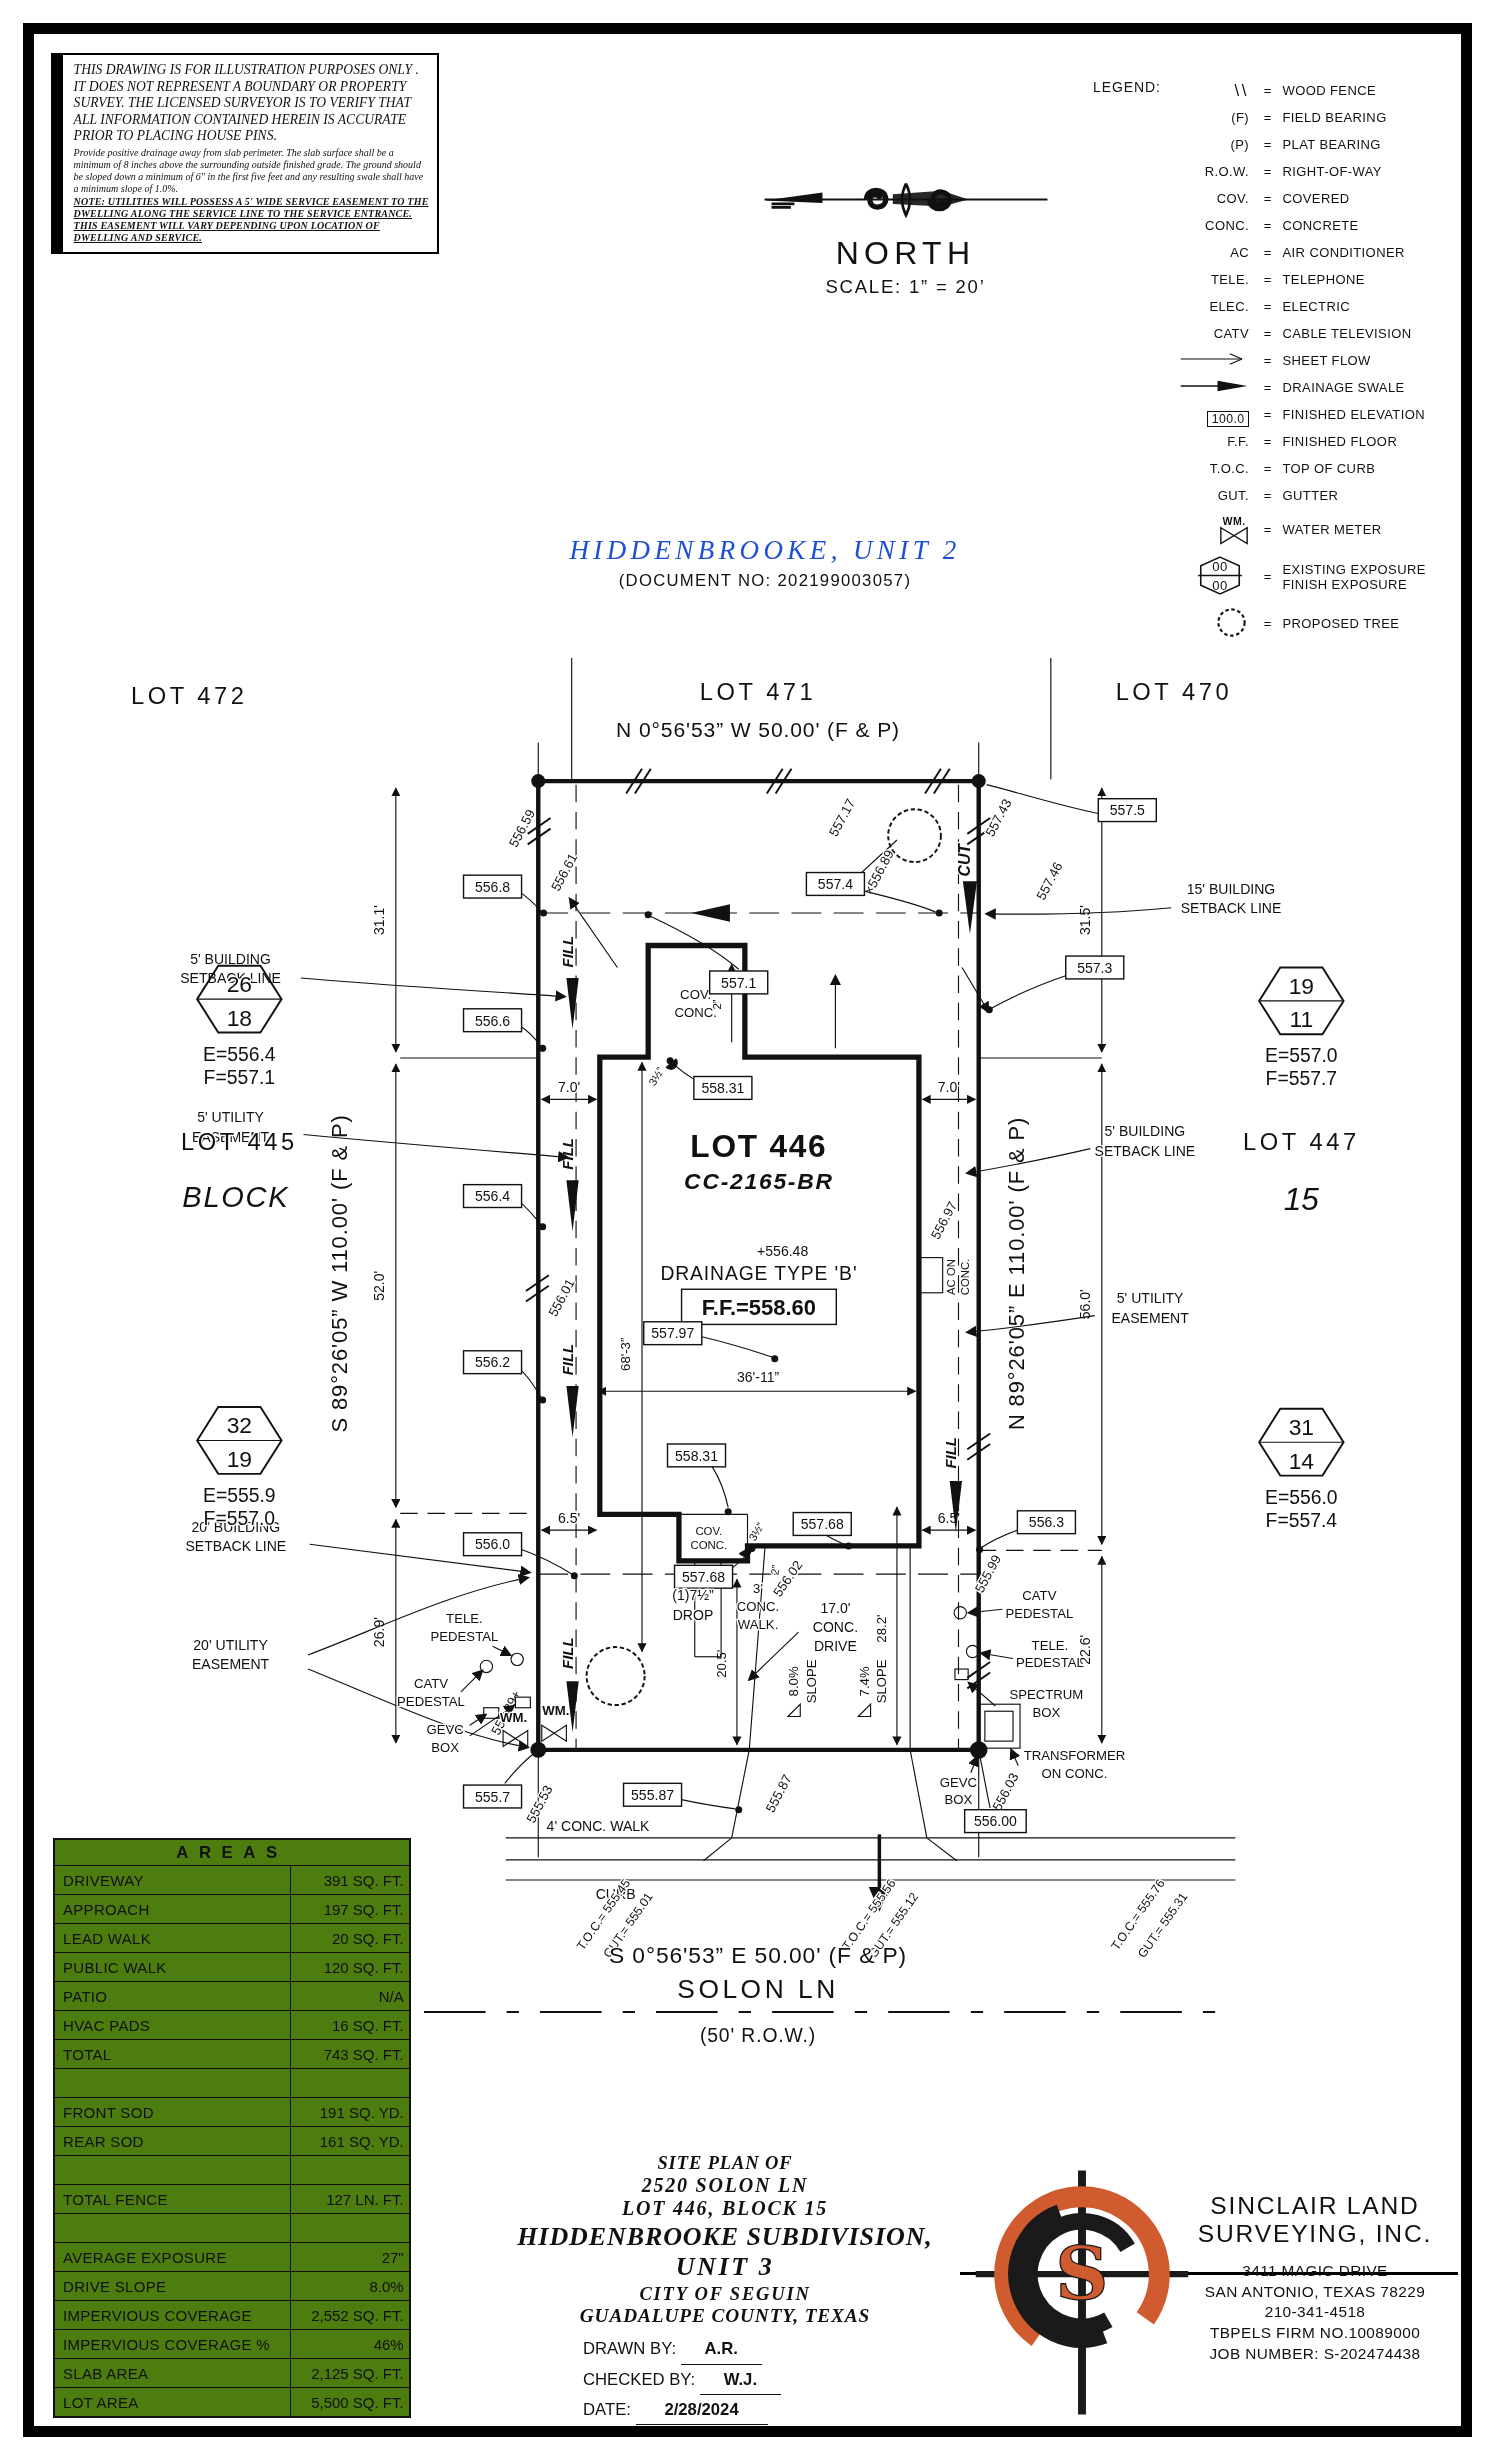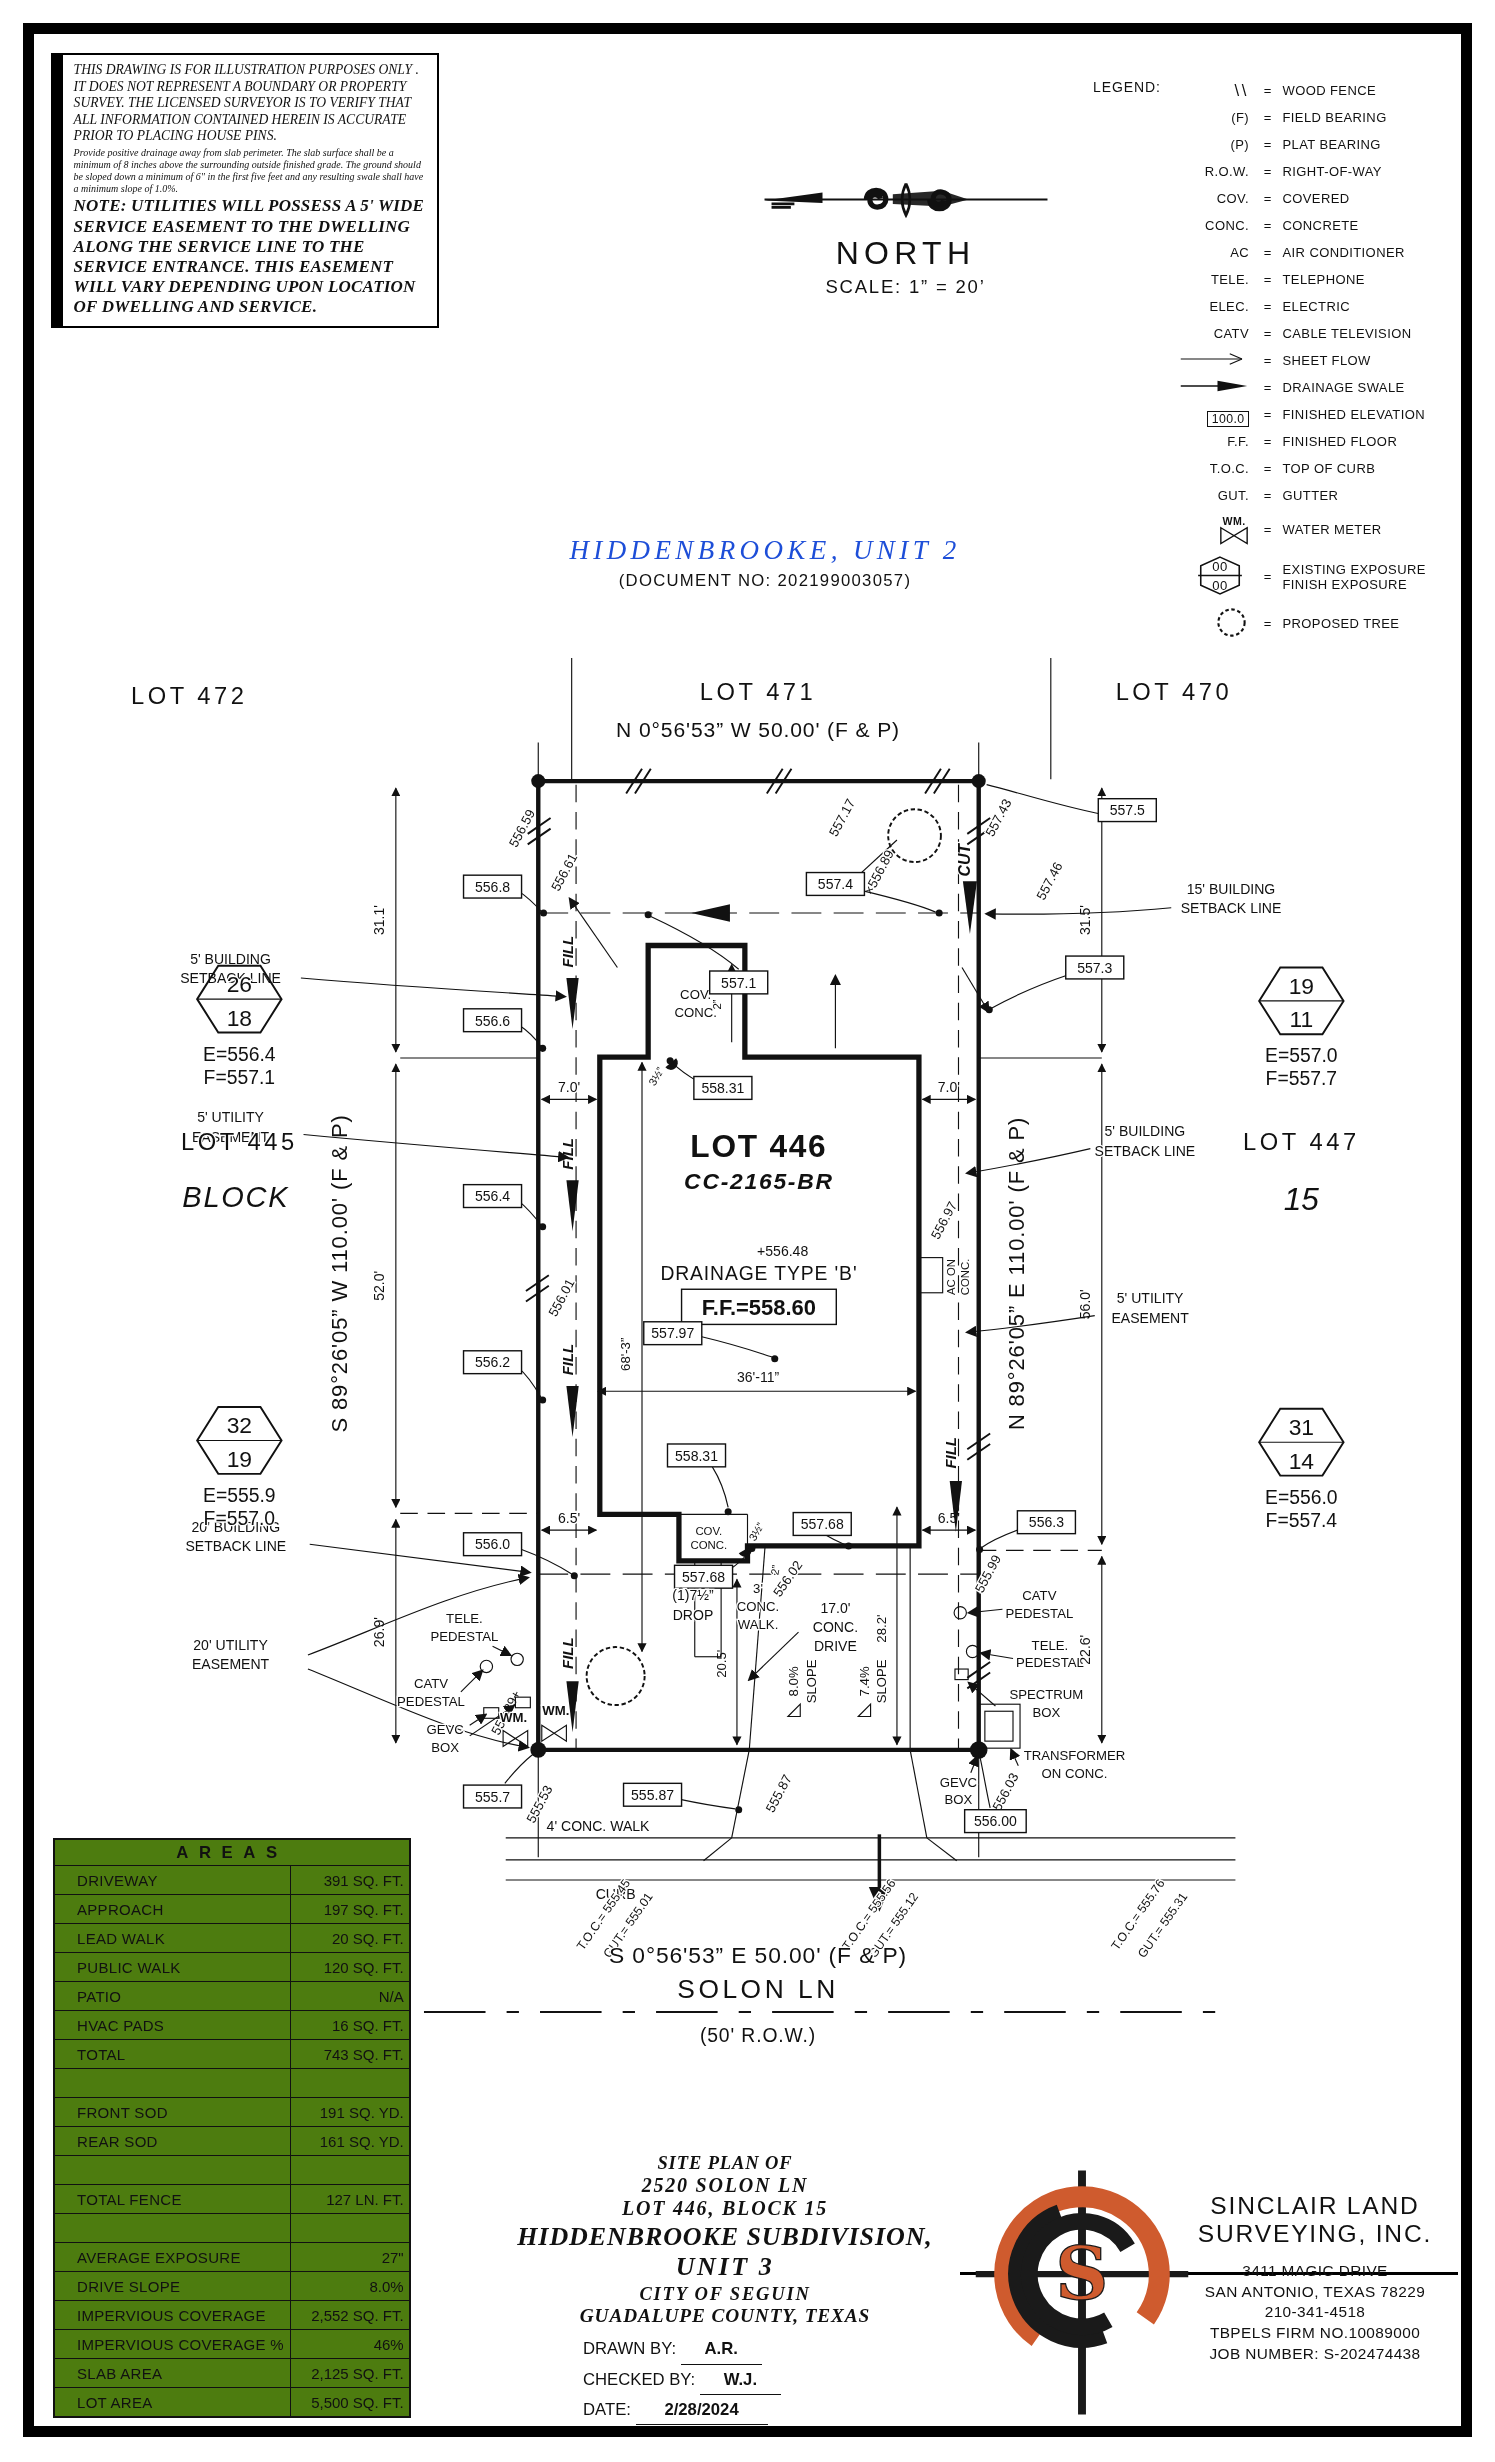--- a/index.html
+++ b/index.html
@@ -2,21 +2,21 @@
 <html style="font-size:14px"><head>
 <meta charset="utf-8">
 <style>
   html,body{margin:0;padding:0;background:#e8e8e8;}
   .page{position:relative;width:1495px;height:2462px;background:#fff;font-family:"Liberation Sans",sans-serif;color:#111;overflow:hidden;}
   .frame{position:absolute;left:23px;top:23px;right:23px;bottom:24.6px;border:11.4px solid #000;}
   
   .disclaimer{position:absolute;left:51px;top:53px;width:355px;border:2.6px solid #000;border-left:12.3px solid #000;padding:7px 8.8px 8.8px 10.6px;font-family:"Liberation Serif",serif;}
   .disclaimer .p1{font-style:italic;font-size:13.6px;line-height:1.22;}
   .disclaimer .p2{font-style:italic;font-size:10px;line-height:1.2;margin-top:1.8px;}
-  .disclaimer .note{font-style:italic;font-weight:bold;font-size:17px;line-height:1.18;margin-top:1.8px;letter-spacing:0.2px;}
+  .disclaimer .note{font-style:italic;font-weight:bold;font-size:10px;line-height:1.18;margin-top:1.8px;letter-spacing:0.2px;text-decoration:underline;}
   
   .legend{position:absolute;left:1093px;top:77px;width:362px;}
   .legend-title{position:absolute;left:0;top:1.8px;font-size:14px;letter-spacing:0.9px;}
   .lrows{margin-left:79px;}
   .lrow{display:flex;align-items:center;min-height:27px;}
   .lsym{width:77px;text-align:right;font-size:13px;letter-spacing:0.4px;flex:none;padding-right:3.5px;}
   .leq{width:30px;text-align:center;font-size:13px;flex:none;}
   .llabel{font-size:13px;letter-spacing:0.4px;white-space:nowrap;}
   .fence-sym{font-size:16.7px;letter-spacing:2.6px;}
   .elevbox{display:inline-block;border:1.3px solid #111;padding:0 3.5px;font-size:12.3px;margin-top:8px;}
@@ -50,21 +50,21 @@
   .t18{font-size:18px;}
   .lotname{font-size:27px;letter-spacing:4px;}
   .bold{font-weight:bold;}
   .bi{font-weight:bold;font-style:italic;}
   .serifit{font-family:"Liberation Serif",serif;font-style:italic;}
   
   .areas{position:absolute;left:53px;top:1838px;width:354px;border:2.6px solid #111;background:#4d7c0f;}
   .areas-title{text-align:center;font-weight:bold;font-size:16.7px;letter-spacing:10.6px;border-bottom:1.8px solid #111;padding:2.6px 0;}
   .arow{display:flex;border-bottom:1.3px solid #111;height:28px;align-items:center;}
   .arow:last-child{border-bottom:none;}
-  .alabel{flex:1;padding-left:22px;font-size:15px;letter-spacing:0.3px;border-right:1.3px solid #111;align-self:stretch;display:flex;align-items:center;}
+  .alabel{flex:1;padding-left:8px;font-size:15px;letter-spacing:0.3px;border-right:1.3px solid #111;align-self:stretch;display:flex;align-items:center;}
   .avalue{width:113px;text-align:right;padding-right:5.3px;font-size:15px;flex:none;}
   
   .siteblock{position:absolute;left:479px;top:2153px;width:492px;text-align:center;font-family:"Liberation Serif",serif;font-style:italic;font-weight:bold;}
   .siteblock .s1{font-size:18.5px;letter-spacing:0.9px;}
   .siteblock .s2{font-size:20px;letter-spacing:1.8px;}
   .siteblock .s3{font-size:20px;letter-spacing:1.8px;}
   .siteblock .s4{font-size:26px;letter-spacing:0.9px;margin-top:1.8px;}
   .siteblock .s5{font-size:26px;letter-spacing:2.6px;}
   .siteblock .s6{font-size:18.5px;letter-spacing:1.8px;margin-top:2.6px;}
   .siteblock .s7{font-size:19.3px;letter-spacing:0.9px;}

